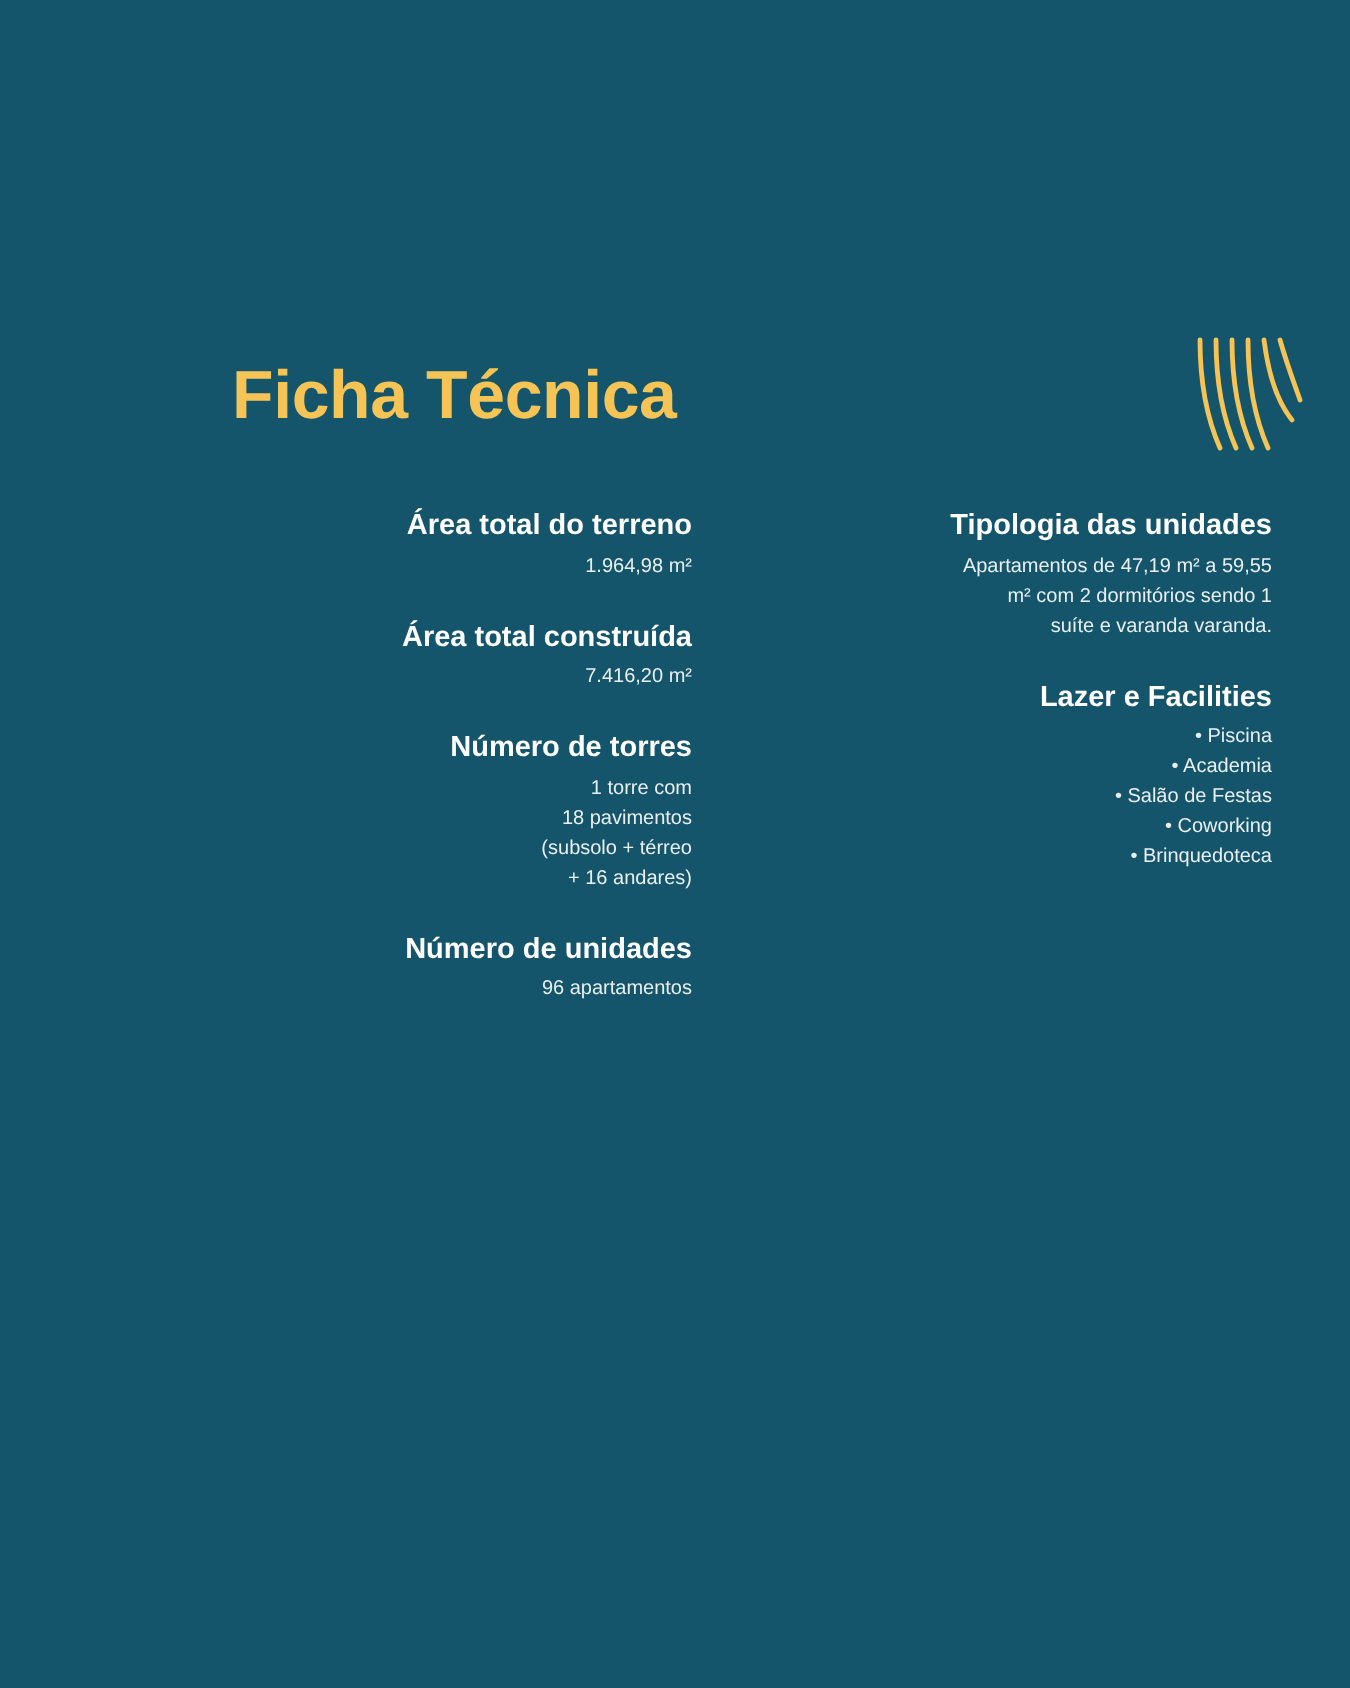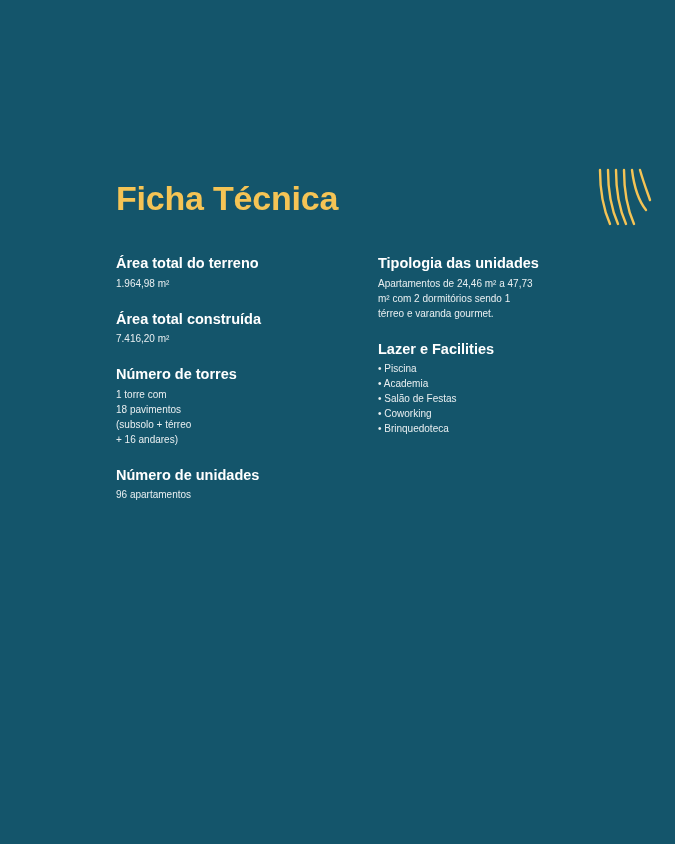--- a/index.html
+++ b/index.html
@@ -40,20 +40,21 @@
     height: 62px;
   }
   .columns {
     position: absolute;
     left: 88px;
     top: 254px;
     width: 520px;
     display: flex;
     flex-direction: row;
     gap: 32px;
+    text-align: right;
   }
   .col {
     width: 230px;
   }
   .col-right {
     width: 258px;
   }
   .block {
     margin-bottom: 19px;
   }
@@ -116,23 +117,23 @@
       </div>
       <div class="block">
         <p class="block-head">Número de unidades</p>
         <p class="block-line">96 apartamentos</p>
       </div>
     </div>
 
     <div class="col col-right">
       <div class="block">
         <p class="block-head">Tipologia das unidades</p>
-        <p class="block-line">Apartamentos de 24,46 m² a 47,73</p>
+        <p class="block-line">Apartamentos de 47,19 m² a 59,55</p>
         <p class="block-line">m² com 2 dormitórios sendo 1</p>
-        <p class="block-line">térreo e varanda gourmet.</p>
+        <p class="block-line">suíte e varanda varanda.</p>
       </div>
       <div class="block">
         <p class="block-head">Lazer e Facilities</p>
         <p class="block-line">• Piscina</p>
         <p class="block-line">• Academia</p>
         <p class="block-line">• Salão de Festas</p>
         <p class="block-line">• Coworking</p>
         <p class="block-line">• Brinquedoteca</p>
       </div>
     </div>

